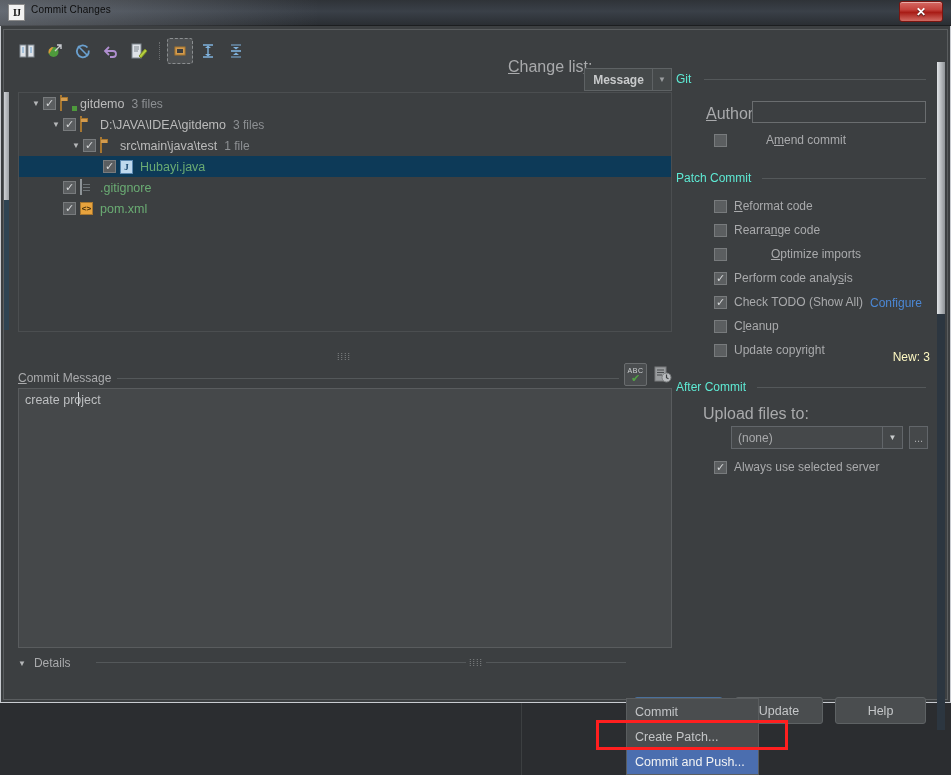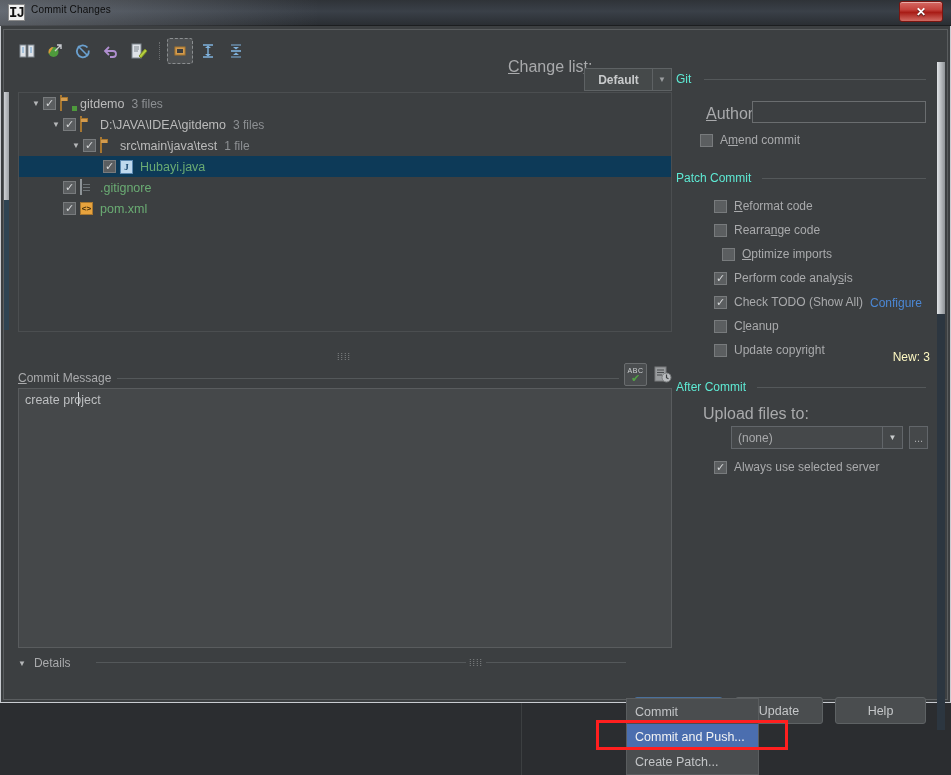--- a/index.html
+++ b/index.html
@@ -32,22 +32,22 @@
     border-bottom: 1px solid #1c1e20;
   }
   #titlebar-glow {
     position: absolute; left: 0; top: 0; width: 320px; height: 26px;
     background: linear-gradient(to right, rgba(200,205,215,.30), rgba(200,205,215,0));
   }
   #title-icon {
     position: absolute; left: 8px; top: 4px; width: 17px; height: 17px;
     background: #f2f2f2; border: 1px solid #8a8a8a;
     display: flex; align-items: center; justify-content: center;
-    font-size: 14px; font-weight: bold; color: #121212;
-    font-family: Liberation Mono, monospace; letter-spacing: -1px;
+    font-size: 10px; font-weight: bold; color: #121212;
+    font-family: Liberation Serif, serif; letter-spacing: -1px;
   }
   #title-text {
     position: absolute; left: 31px; top: 4px;
     font-size: 10px; color: #0d0d0d; letter-spacing: .2px;
   }
   #close-button {
     position: absolute; right: 8px; top: 1px; width: 44px; height: 21px;
     border-radius: 3px;
     background: linear-gradient(to bottom, #d56a64 0%, #c4423c 40%, #a81c16 55%, #d06a62 100%);
     border: 1px solid #7a1510;
@@ -392,21 +392,21 @@
           <path d="M4 9h10" stroke="#7fb2dd" stroke-width="1.6"></path>
           <path d="M6 5 L9 7.5 L12 5" fill="#7fb2dd"></path>
           <path d="M6 13 L9 10.5 L12 13" fill="#7fb2dd"></path>
           <path d="M4 3h10M4 15h10" stroke="#7fb2dd" stroke-width="1.2"></path>
         </svg>
       </div>
     </div>
 
     <div id="changelist-label"><span class="u">C</span>hange lis<span class="u">t</span>:</div>
     <div id="changelist-combo">
-      <div id="changelist-value">Default</div>
+      <div id="changelist-value">Message</div>
       <div id="changelist-arrow">▼</div>
     </div>
 
     <div id="tree-panel">
         <div class="tree-row">
           <span style="width:4px;flex:0 0 4px"></span>
           <span class="twisty">▼</span>
           <span class="chk">✓</span>
           <span class="ficon"><span class="folder-ic"></span><span class="badge-green"></span></span>
           <span class="tname">gitdemo</span>
@@ -491,37 +491,37 @@
     <div id="right-panel">
 
       <div class="group-title" style="left:0;top:4px;">Git</div>
       <div class="group-rule" style="left:28px;top:11px;width:222px;"></div>
 
       <div class="rp-label" style="left:30px;top:37px;">
         <span class="u">A</span>uthor:
       </div>
       <div id="author-input"></div>
 
-      <div class="rp-check" style="left:24px;top:65px;">
+      <div class="rp-check" style="left:38px;top:65px;gap:32px;">
         <span class="cb"></span>
         <span>A<span class="u">m</span>end commit</span>
       </div>
 
       <div class="group-title" style="left:0;top:103px;">Patch Commit</div>
       <div class="group-rule" style="left:86px;top:110px;width:164px;"></div>
 
       <div class="rp-check" style="left:38px;top:131px;">
         <span class="cb"></span>
         <span><span class="u">R</span>eformat code</span>
       </div>
       <div class="rp-check" style="left:38px;top:155px;">
         <span class="cb"></span>
         <span>Rearra<span class="u">n</span>ge code</span>
       </div>
-      <div class="rp-check" style="left:46px;top:179px;">
+      <div class="rp-check" style="left:38px;top:179px;gap:37px;">
         <span class="cb"></span>
         <span><span class="u">O</span>ptimize imports</span>
       </div>
       <div class="rp-check" style="left:38px;top:203px;">
         <span class="cb">✓</span>
         <span>Perform code analy<span class="u">s</span>is</span>
       </div>
       <div class="rp-check" style="left:38px;top:227px;">
         <span class="cb">✓</span>
         <span>Check TODO (Show All)</span>
@@ -560,16 +560,16 @@
       <span id="btn-commit-arrow">▾</span>
     </div>
     <div class="dlg-btn" id="btn-cancel">Update</div>
     <div class="dlg-btn" id="btn-help">Help</div>
 
   </div>
 </div>
 
 <div id="popup">
     <div class="menu-item">Commit</div>
+    <div class="menu-item">Create Patch...</div>
     <div class="menu-item highlighted">Commit and Push...</div>
-    <div class="menu-item">Create Patch...</div>
   </div>
 <div id="popup-highlight-box" style="border-color: rgb(255, 31, 31);"></div>
 
 </body></html>

